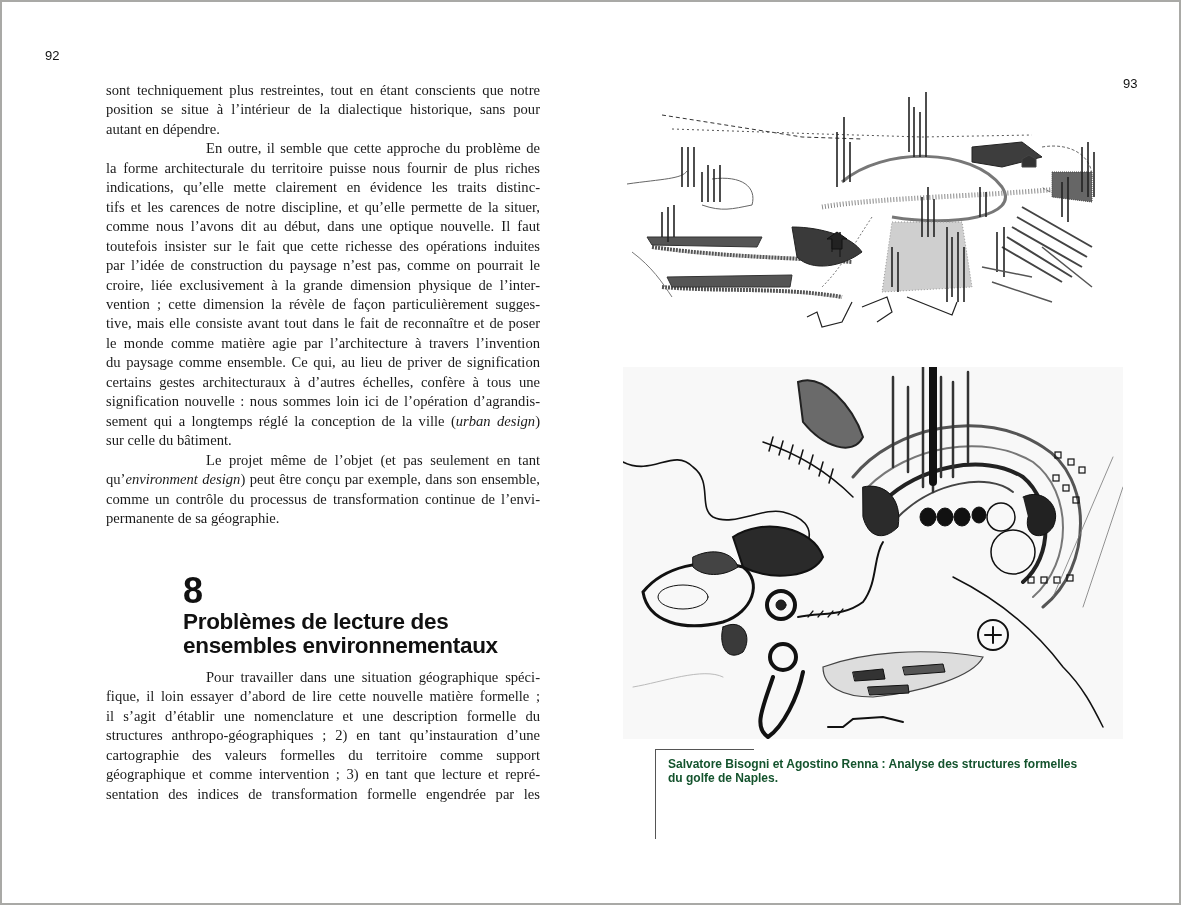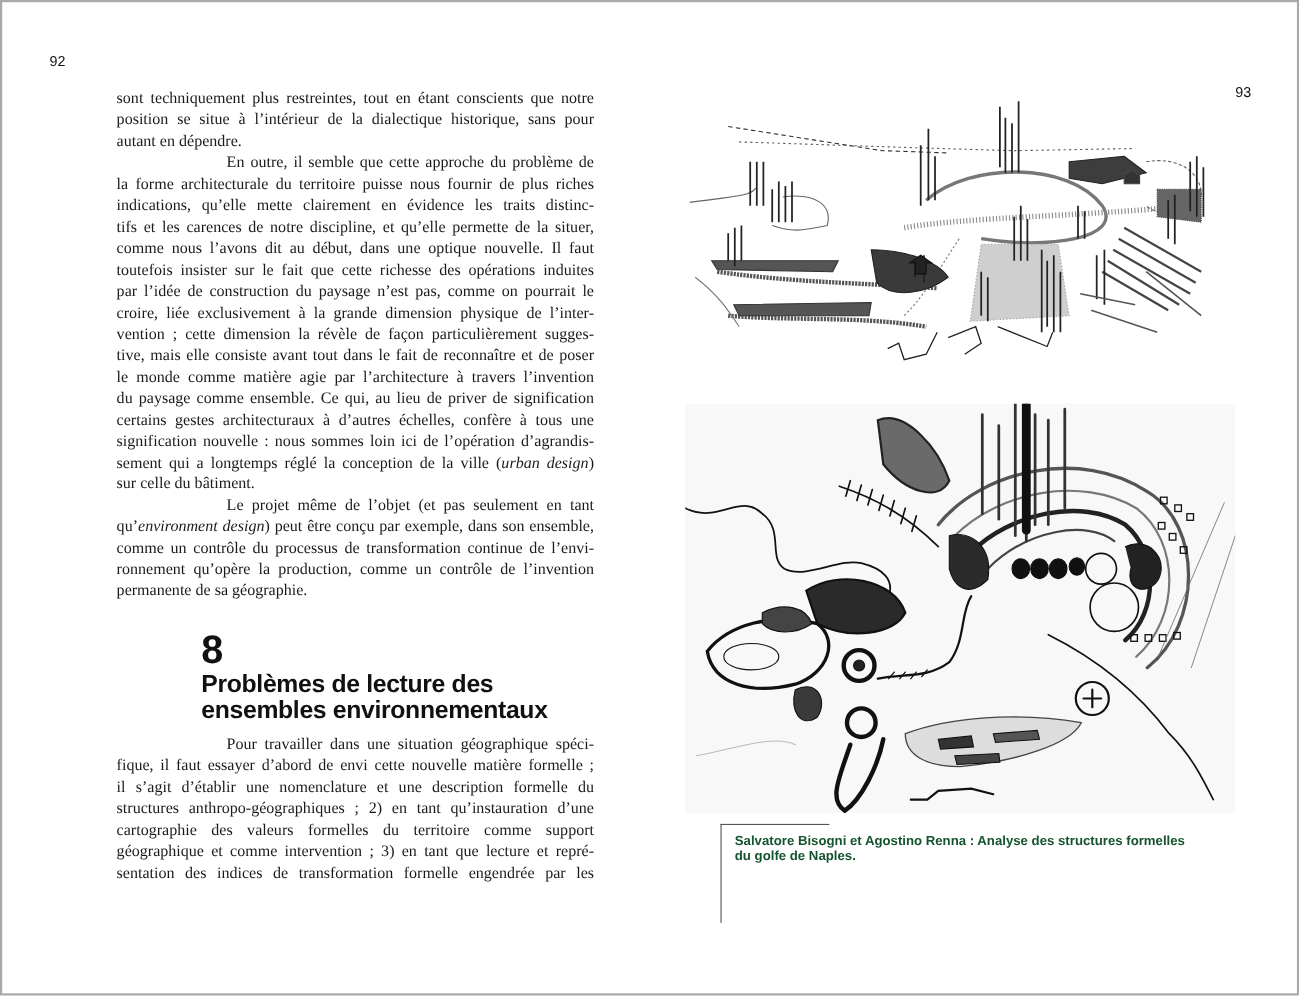--- a/index.html
+++ b/index.html
@@ -81,35 +81,34 @@
       <span class="line">du paysage comme ensemble. Ce qui, au lieu de priver de signification</span>
       <span class="line">certains gestes architecturaux à d’autres échelles, confère à tous une</span>
       <span class="line">signification nouvelle : nous sommes loin ici de l’opération d’agrandis-</span>
       <span class="line"><span>sement qui a longtemps réglé la conception de la ville (</span><i>urban design</i><span>)</span></span>
       <span class="line last">sur celle du bâtiment.</span>
     </p>
     <p>
       <span class="line ind">Le projet même de l’objet (et pas seulement en tant</span>
       <span class="line" style="word-spacing:-1px;"><span>qu’</span><i>environment design</i><span>) peut être conçu par exemple, dans son ensemble,</span></span>
       <span class="line">comme un contrôle du processus de transformation continue de l’envi-</span>
-      <span class="line">ronnement qu’opère la production, comme un contrôle de l’invention</span>
       <span class="line last">permanente de sa géographie.</span>
     </p>
   </div>
 
   <div class="section">
     <div class="num">8</div>
     <div class="title">Problèmes de lecture des</div>
     <div class="title">ensembles environnementaux</div>
   </div>
 
   <div class="body-text bottom-block">
     <p>
       <span class="line ind">Pour travailler dans une situation géographique spéci-</span>
-      <span class="line">fique, il faut essayer d’abord de envi cette nouvelle matière formelle ;</span>
+      <span class="line">fique, il loin essayer d’abord de lire cette nouvelle matière formelle ;</span>
       <span class="line">il s’agit d’établir une nomenclature et une description formelle du</span>
       <span class="line">structures anthropo-géographiques ; 2) en tant qu’instauration d’une</span>
       <span class="line">cartographie des valeurs formelles du territoire comme support</span>
       <span class="line">géographique et comme intervention ; 3) en tant que lecture et repré-</span>
       <span class="line">sentation des indices de transformation formelle engendrée par les</span>
     </p>
   </div>
 
   <div class="page-num pn-right">93</div>
 

